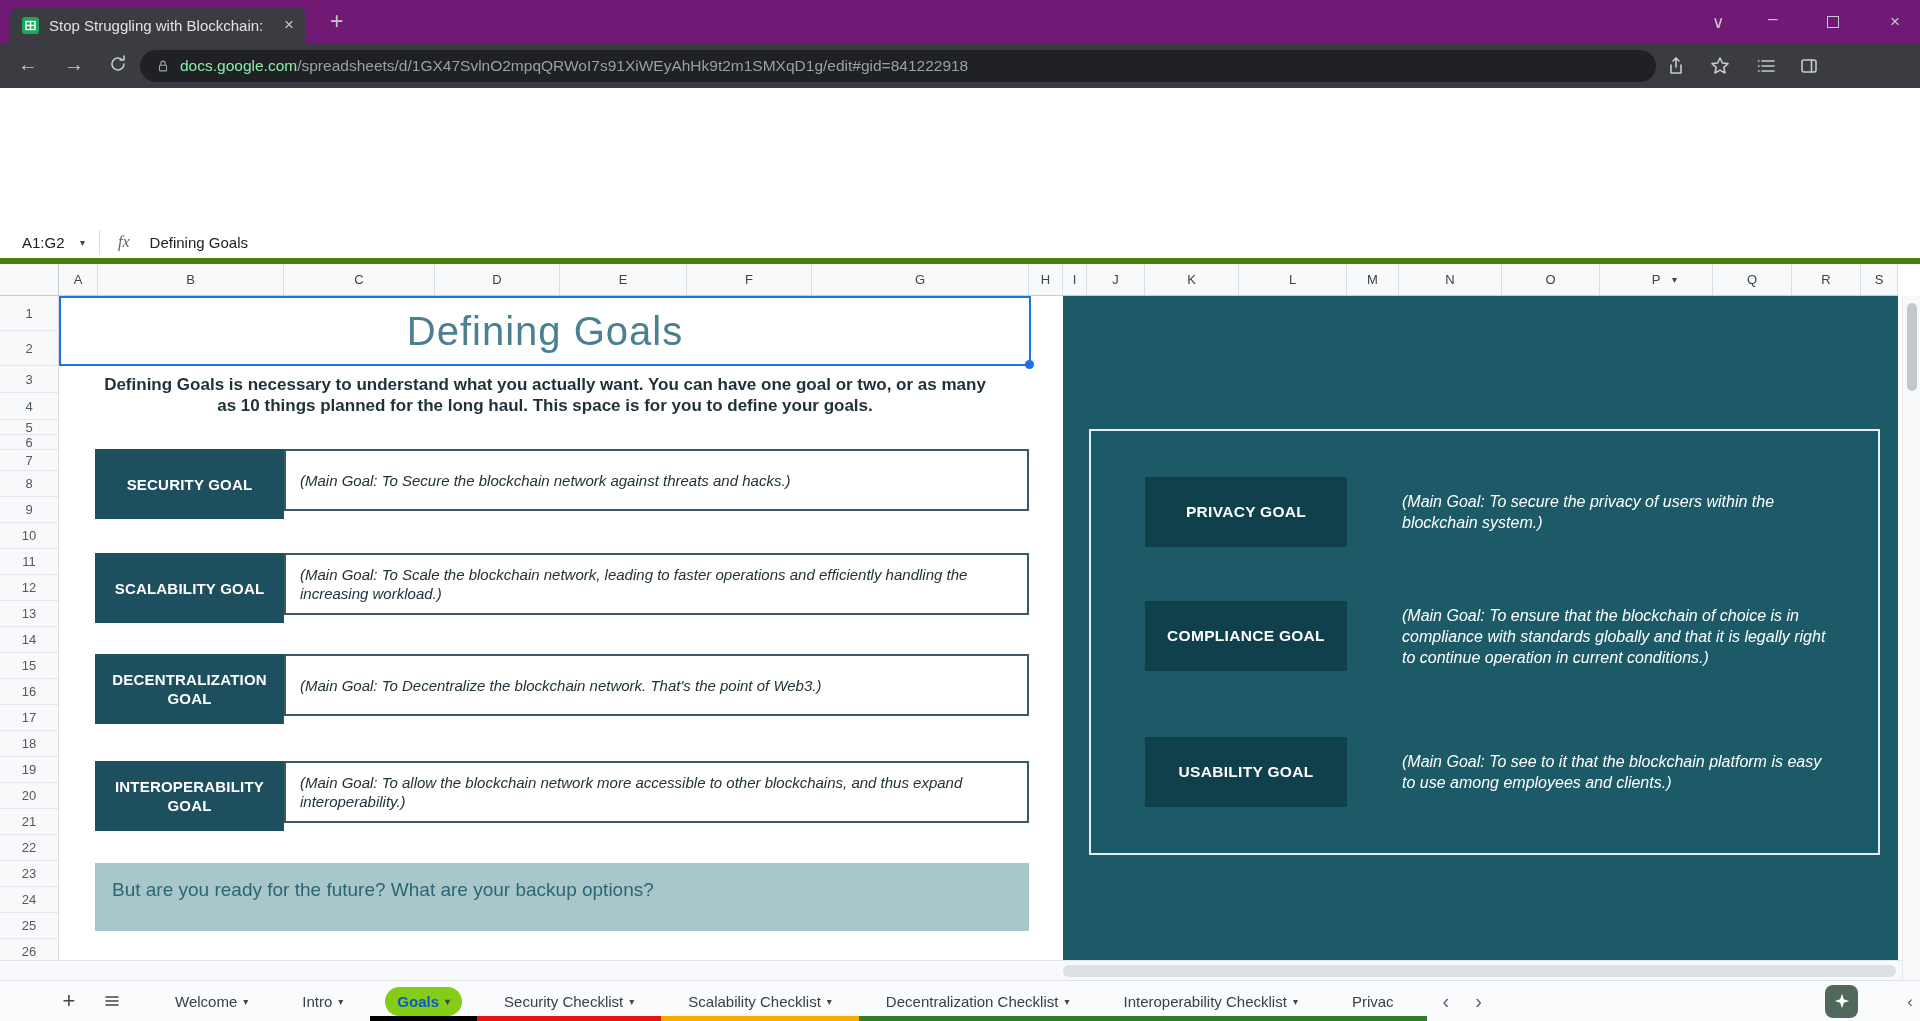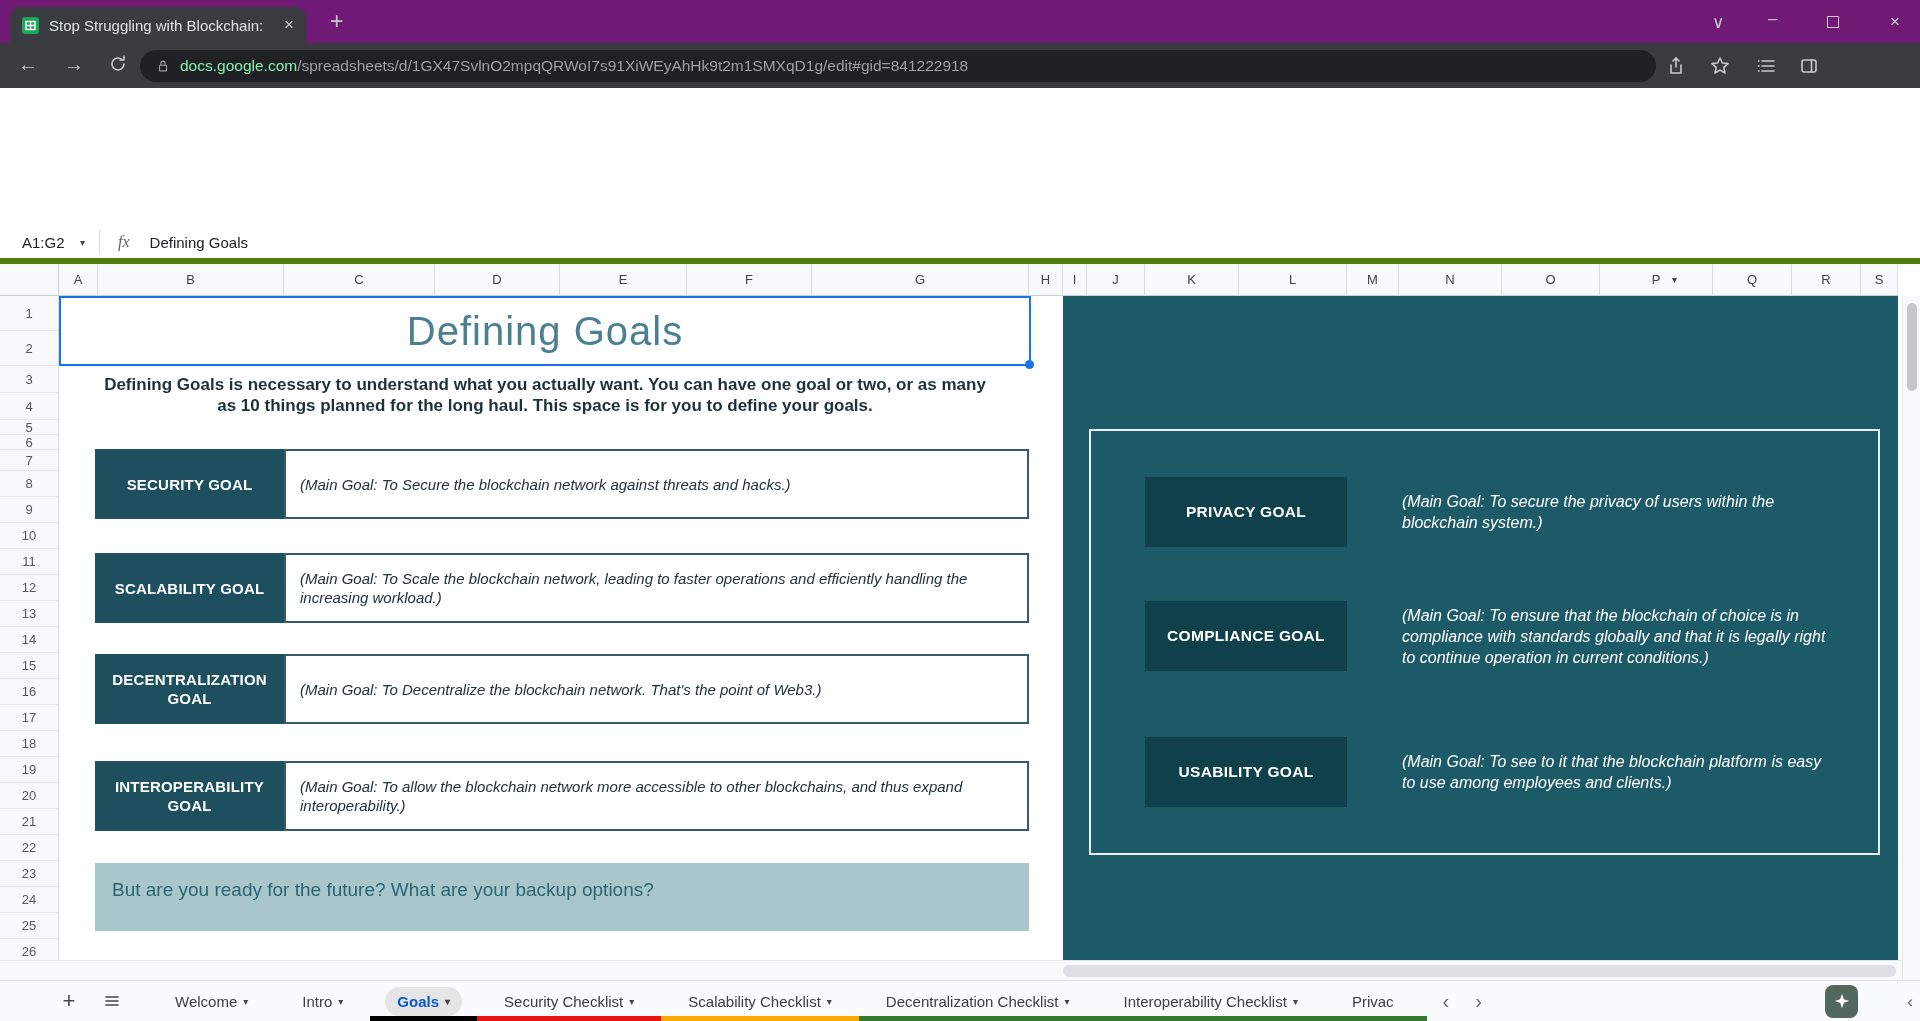--- a/index.html
+++ b/index.html
@@ -92,21 +92,21 @@
   .rwhitebox { position:absolute; left:26px; top:133px; width:791px; height:426px; border:2px solid #e9eef0; }
   .rgoal { position:absolute; left:54px; width:710px; display:flex; align-items:center; min-height:70px; }
   .rlabel { width:202px; min-height:70px; color:#fff; font-weight:bold; font-size:15.5px; letter-spacing:.3px; display:flex; align-items:center; justify-content:center; text-align:center; padding:0 10px; }
   .rdesc { margin-left:55px; width:428px; color:#fff; font-style:italic; font-size:16px; font-weight:500; line-height:21px; }
 
   .sel-rect { position:absolute; left:59px; top:0; width:972px; height:70px; border:2px solid #1a73e8; pointer-events:none; z-index:5; }
   .sel-dot { position:absolute; right:-5px; bottom:-5px; width:9px; height:9px; border-radius:50%; background:#1a73e8; }
   .sheet-title { position:absolute; left:61px; top:2px; width:968px; height:66px; display:flex; align-items:center; justify-content:center; font-size:40px; letter-spacing:1px; }
   .sheet-sub { position:absolute; left:61px; top:78px; width:968px; text-align:center; font-size:17px; font-weight:600; color:#1e3138; line-height:21px; }
 
-  .lgoal { position:absolute; left:95px; width:934px; height:70px; display:flex; }
+  .lgoal { position:absolute; left:95px; width:934px; height:62px; display:flex; }
   .llabel { width:189px; height:70px; color:#fff; font-weight:bold; font-size:15px; line-height:19px; letter-spacing:.2px; display:flex; align-items:center; justify-content:center; text-align:center; padding:0 10px; }
   .lbox { flex:1; border:2px solid #3a5a64; background:#fff; display:flex; align-items:center; padding:6px 14px; }
   .ldesc { font-style:italic; font-size:15px; color:#21333a; line-height:19px; }
 
   .footer-block { position:absolute; left:95px; top:567px; width:934px; height:68px; padding:16px 0 0 17px; }
   .footer-l1 { font-size:19px; font-weight:500; }
   .footer-l2 { font-size:21px; font-weight:600; margin-top:9px; }
 
   
   .vtrack { position:absolute; left:1902px; top:296px; width:18px; height:684px; background:#f8f9fa; border-left:1px solid #e5e7ea; }
@@ -562,21 +562,21 @@
 
         <div class="stab">
           <span class="pill" style="background: transparent; color: rgb(60, 64, 67); font-weight: 500;">
             <span>Intro</span>
             <span class="caret-sm">▾</span>
           </span>
           <span class="stripe" style="background: transparent;"></span>
         </div>
 
         <div class="stab">
-          <span class="pill" style="background: #e5e5e5; color: rgb(11, 87, 208); font-weight: 700;">
+          <span class="pill" style="background: #84cc16; color: rgb(11, 87, 208); font-weight: 700;">
             <span>Goals</span>
             <span class="caret-sm">▾</span>
           </span>
           <span class="stripe" style="background: rgb(0, 0, 0);"></span>
         </div>
 
         <div class="stab">
           <span class="pill" style="background: transparent; color: rgb(60, 64, 67); font-weight: 500;">
             <span>Security Checklist</span>
             <span class="caret-sm">▾</span>

